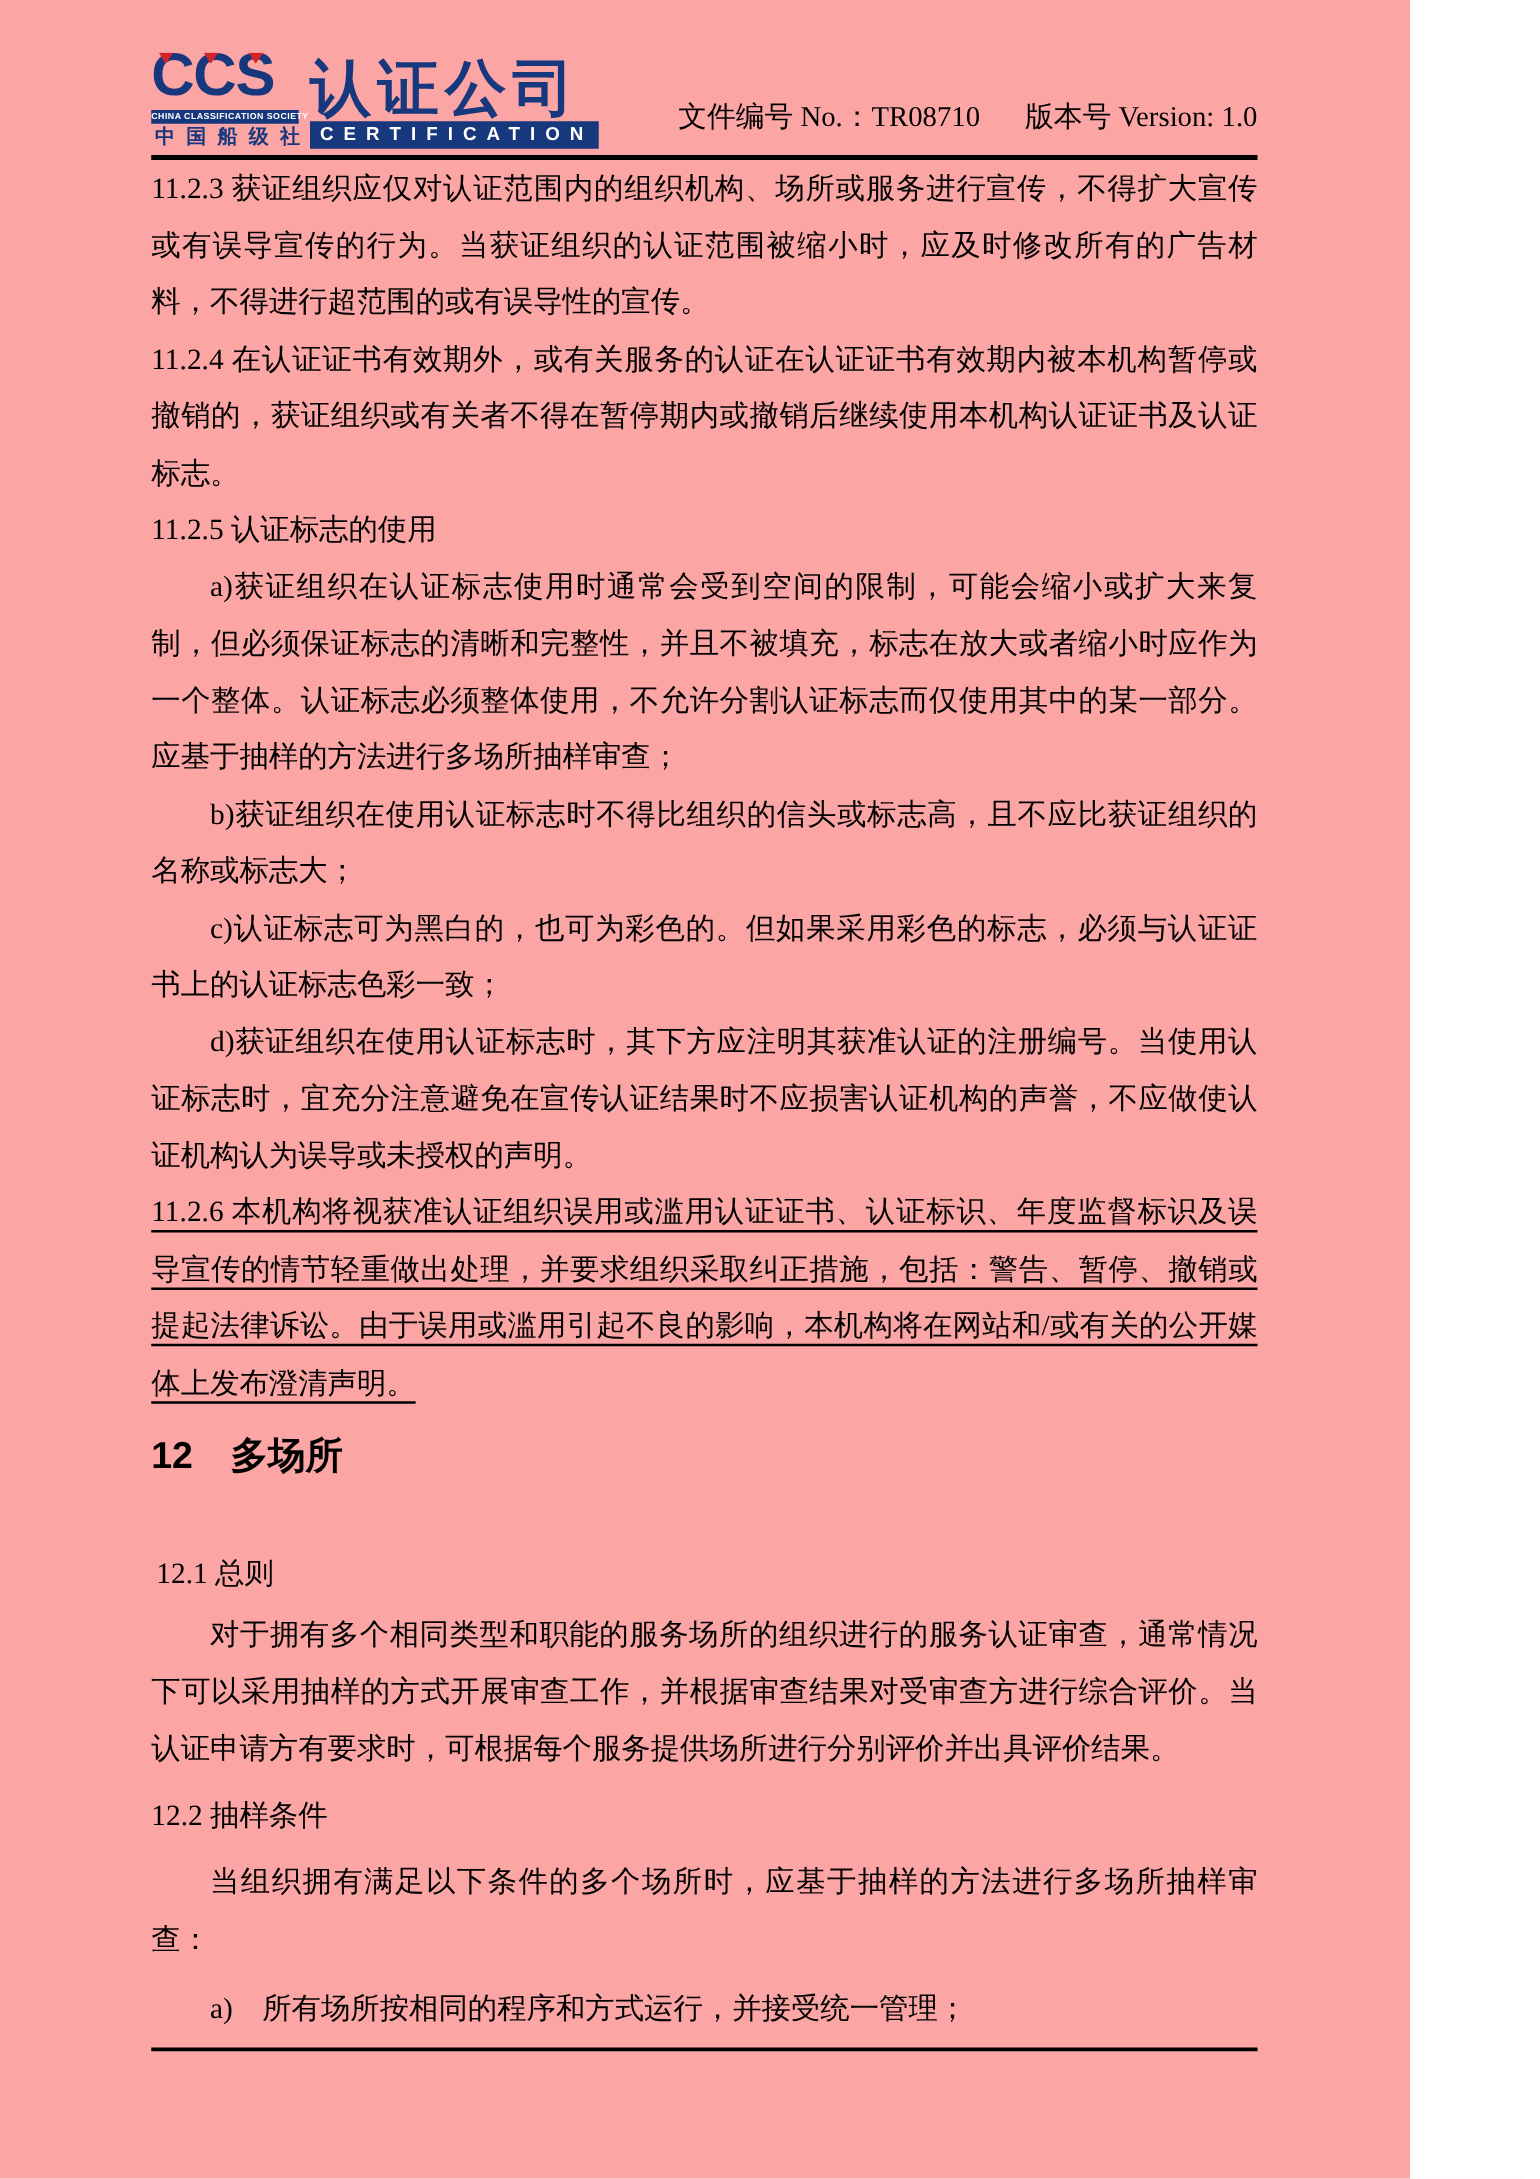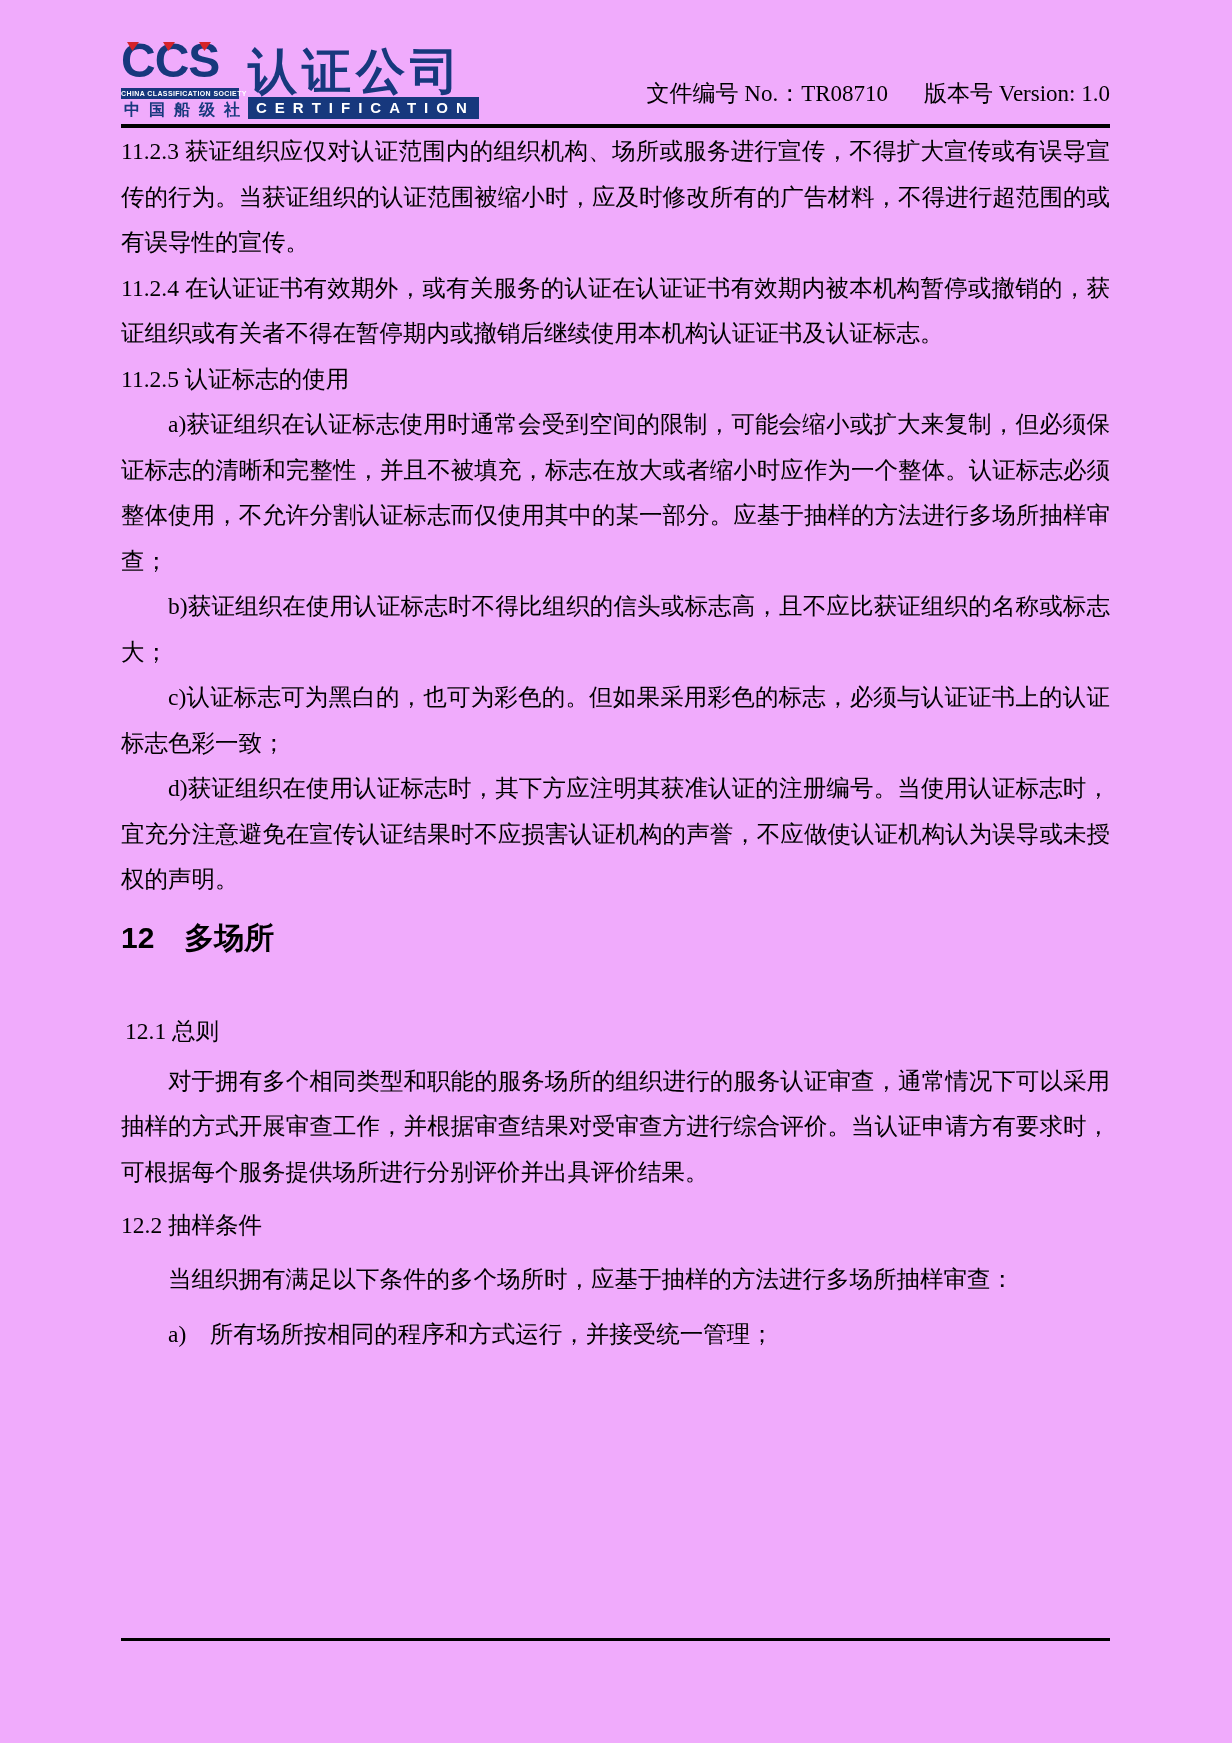--- a/index.html
+++ b/index.html
@@ -1,17 +1,17 @@
 <!DOCTYPE html>
 <html><head>
 <meta charset="utf-8">
 <style>
   html,body { margin:0; padding:0; background:#ffffff; }
   .page {
-    position:relative; width:1232px; height:1743px; background:#f0abfc;
+    position:relative; width:1128px; height:1743px; background:#fca5a5;
     overflow:hidden; color:#000;
     font-family:"Liberation Serif","DejaVu Serif",serif;
   }
 
   
   .header {
     position:absolute; left:121px; right:122px; top:40px;
     display:flex; justify-content:space-between; align-items:flex-end;
   }
   .logo { display:flex; align-items:flex-end; gap:9px; }
@@ -108,20 +108,21 @@
   <div class="header-rule"></div>
 
   <main class="doc-body">
       <p class="para">11.2.3 获证组织应仅对认证范围内的组织机构、场所或服务进行宣传，不得扩大宣传或有误导宣传的行为。当获证组织的认证范围被缩小时，应及时修改所有的广告材料，不得进行超范围的或有误导性的宣传。</p>
       <p class="para">11.2.4 在认证证书有效期外，或有关服务的认证在认证证书有效期内被本机构暂停或撤销的，获证组织或有关者不得在暂停期内或撤销后继续使用本机构认证证书及认证标志。</p>
       <p class="para">11.2.5 认证标志的使用</p>
       <p class="para indent">a)获证组织在认证标志使用时通常会受到空间的限制，可能会缩小或扩大来复制，但必须保证标志的清晰和完整性，并且不被填充，标志在放大或者缩小时应作为一个整体。认证标志必须整体使用，不允许分割认证标志而仅使用其中的某一部分。应基于抽样的方法进行多场所抽样审查；</p>
       <p class="para indent">b)获证组织在使用认证标志时不得比组织的信头或标志高，且不应比获证组织的名称或标志大；</p>
       <p class="para indent">c)认证标志可为黑白的，也可为彩色的。但如果采用彩色的标志，必须与认证证书上的认证标志色彩一致；</p>
       <p class="para indent">d)获证组织在使用认证标志时，其下方应注明其获准认证的注册编号。当使用认证标志时，宜充分注意避免在宣传认证结果时不应损害认证机构的声誉，不应做使认证机构认为误导或未授权的声明。</p>
+      <p class="para underline">11.2.6 本机构将视获准认证组织误用或滥用认证证书、认证标识、年度监督标识及误导宣传的情节轻重做出处理，并要求组织采取纠正措施，包括：警告、暂停、撤销或提起法律诉讼。由于误用或滥用引起不良的影响，本机构将在网站和/或有关的公开媒体上发布澄清声明。</p>
       <p class="para h1">12　多场所</p>
       <p class="para sub">12.1 总则</p>
       <p class="para indent">对于拥有多个相同类型和职能的服务场所的组织进行的服务认证审查，通常情况下可以采用抽样的方式开展审查工作，并根据审查结果对受审查方进行综合评价。当认证申请方有要求时，可根据每个服务提供场所进行分别评价并出具评价结果。</p>
       <p class="para sub sub-gap">12.2 抽样条件</p>
       <p class="para indent">当组织拥有满足以下条件的多个场所时，应基于抽样的方法进行多场所抽样审查：</p>
       <p class="para indent list-gap">a)　所有场所按相同的程序和方式运行，并接受统一管理；</p>
     </main>
 
   <footer class="footer">
     <div class="footer-rule"></div>

